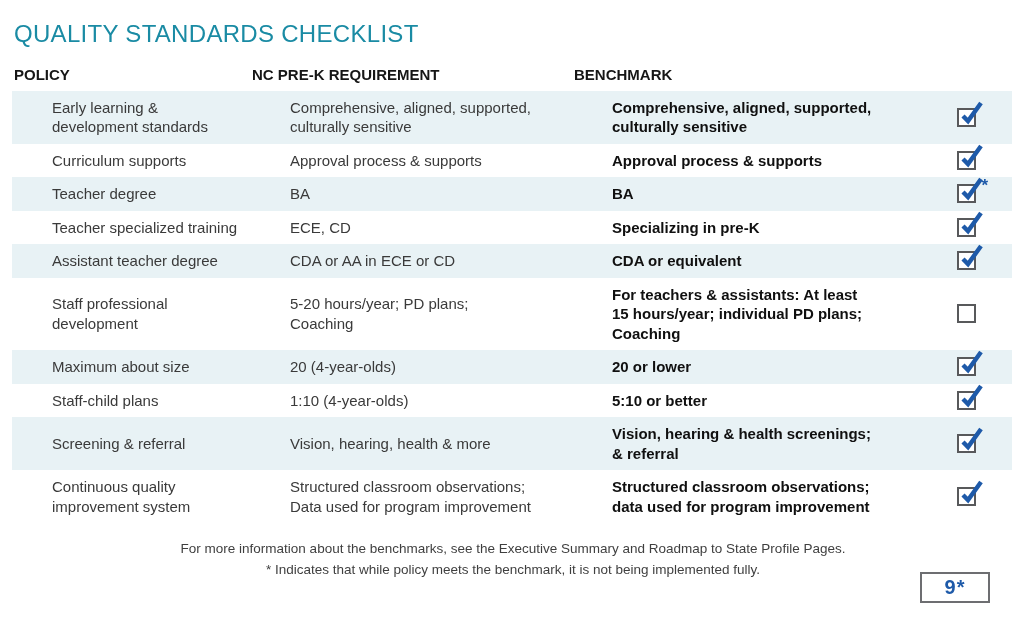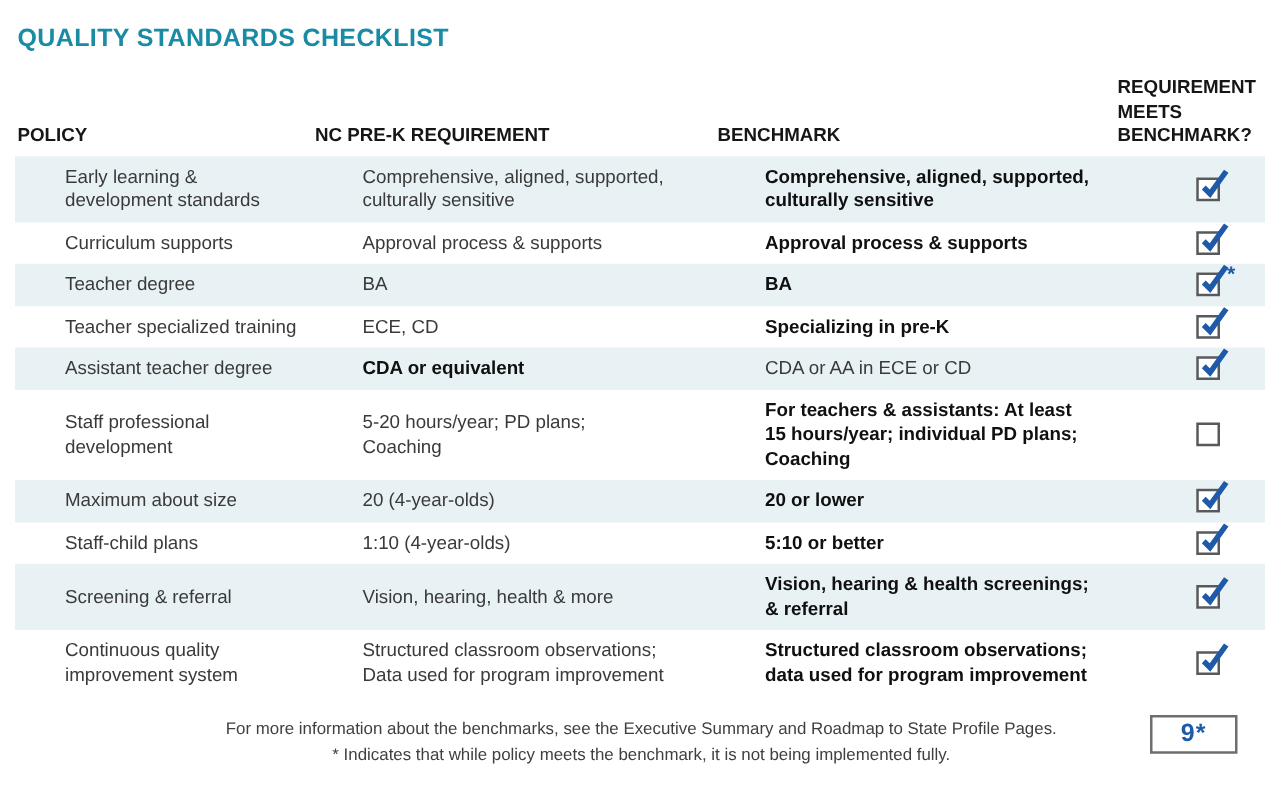--- a/index.html
+++ b/index.html
@@ -4,21 +4,21 @@
 <style>
   html,body { margin:0; padding:0; }
   body {
     width:1024px; height:638px; background:#ffffff;
     font-family:"Liberation Sans", sans-serif;
     color:#2e2e2e; overflow:hidden;
   }
   .page { position:relative; width:1024px; height:638px; box-sizing:border-box; padding:16px 12px 0 12px; }
 
   .title {
-    color:#1a8ba4; font-size:20px; font-weight:bold; letter-spacing:0.3px;
+    color:#1a8ba4; font-size:24px; font-weight:normal; letter-spacing:0.3px;
     margin:4px 0 10px 2px;
   }
 
   
   .grid-row {
     display:grid;
     grid-template-columns:238px 322px 308px 1fr;
     box-sizing:border-box;
     padding:7px 0 7px 2px;
   }
@@ -60,23 +60,20 @@
 
 <div class="page">
 
   <div class="title">QUALITY STANDARDS CHECKLIST</div>
 
   <div class="table">
     <div class="grid-row thead">
       <div class="th">POLICY</div>
       <div class="th">NC PRE-K REQUIREMENT</div>
       <div class="th">BENCHMARK</div>
-      <div class="th th-benchq">REQUIREMENT
-MEETS
-BENCHMARK?</div>
     </div>
     <div class="tbody">
     <div class="grid-row body-row">
       <div class="cell cell-policy">Early learning &amp;
 development standards</div>
       <div class="cell cell-req">Comprehensive, aligned, supported,
 culturally sensitive</div>
       <div class="cell cell-bench">Comprehensive, aligned, supported,
 culturally sensitive</div>
       <div class="cb-cell">
@@ -134,22 +131,22 @@
                   <polyline points="3,15 8,20 21,2"></polyline>
                 </svg>
           </span>
 
         </span>
       </div>
     </div>
 
     <div class="grid-row body-row">
       <div class="cell cell-policy">Assistant teacher degree</div>
+      <div class="cell cell-req">CDA or AA in ECE or CD</div>
       <div class="cell cell-bench">CDA or equivalent</div>
-      <div class="cell cell-req">CDA or AA in ECE or CD</div>
       <div class="cb-cell">
         <span class="cbwrap">
           <span class="cb checked">
             <svg viewBox="0 0 22 24">
                   <polyline points="3,15 8,20 21,2"></polyline>
                 </svg>
           </span>
 
         </span>
       </div>

